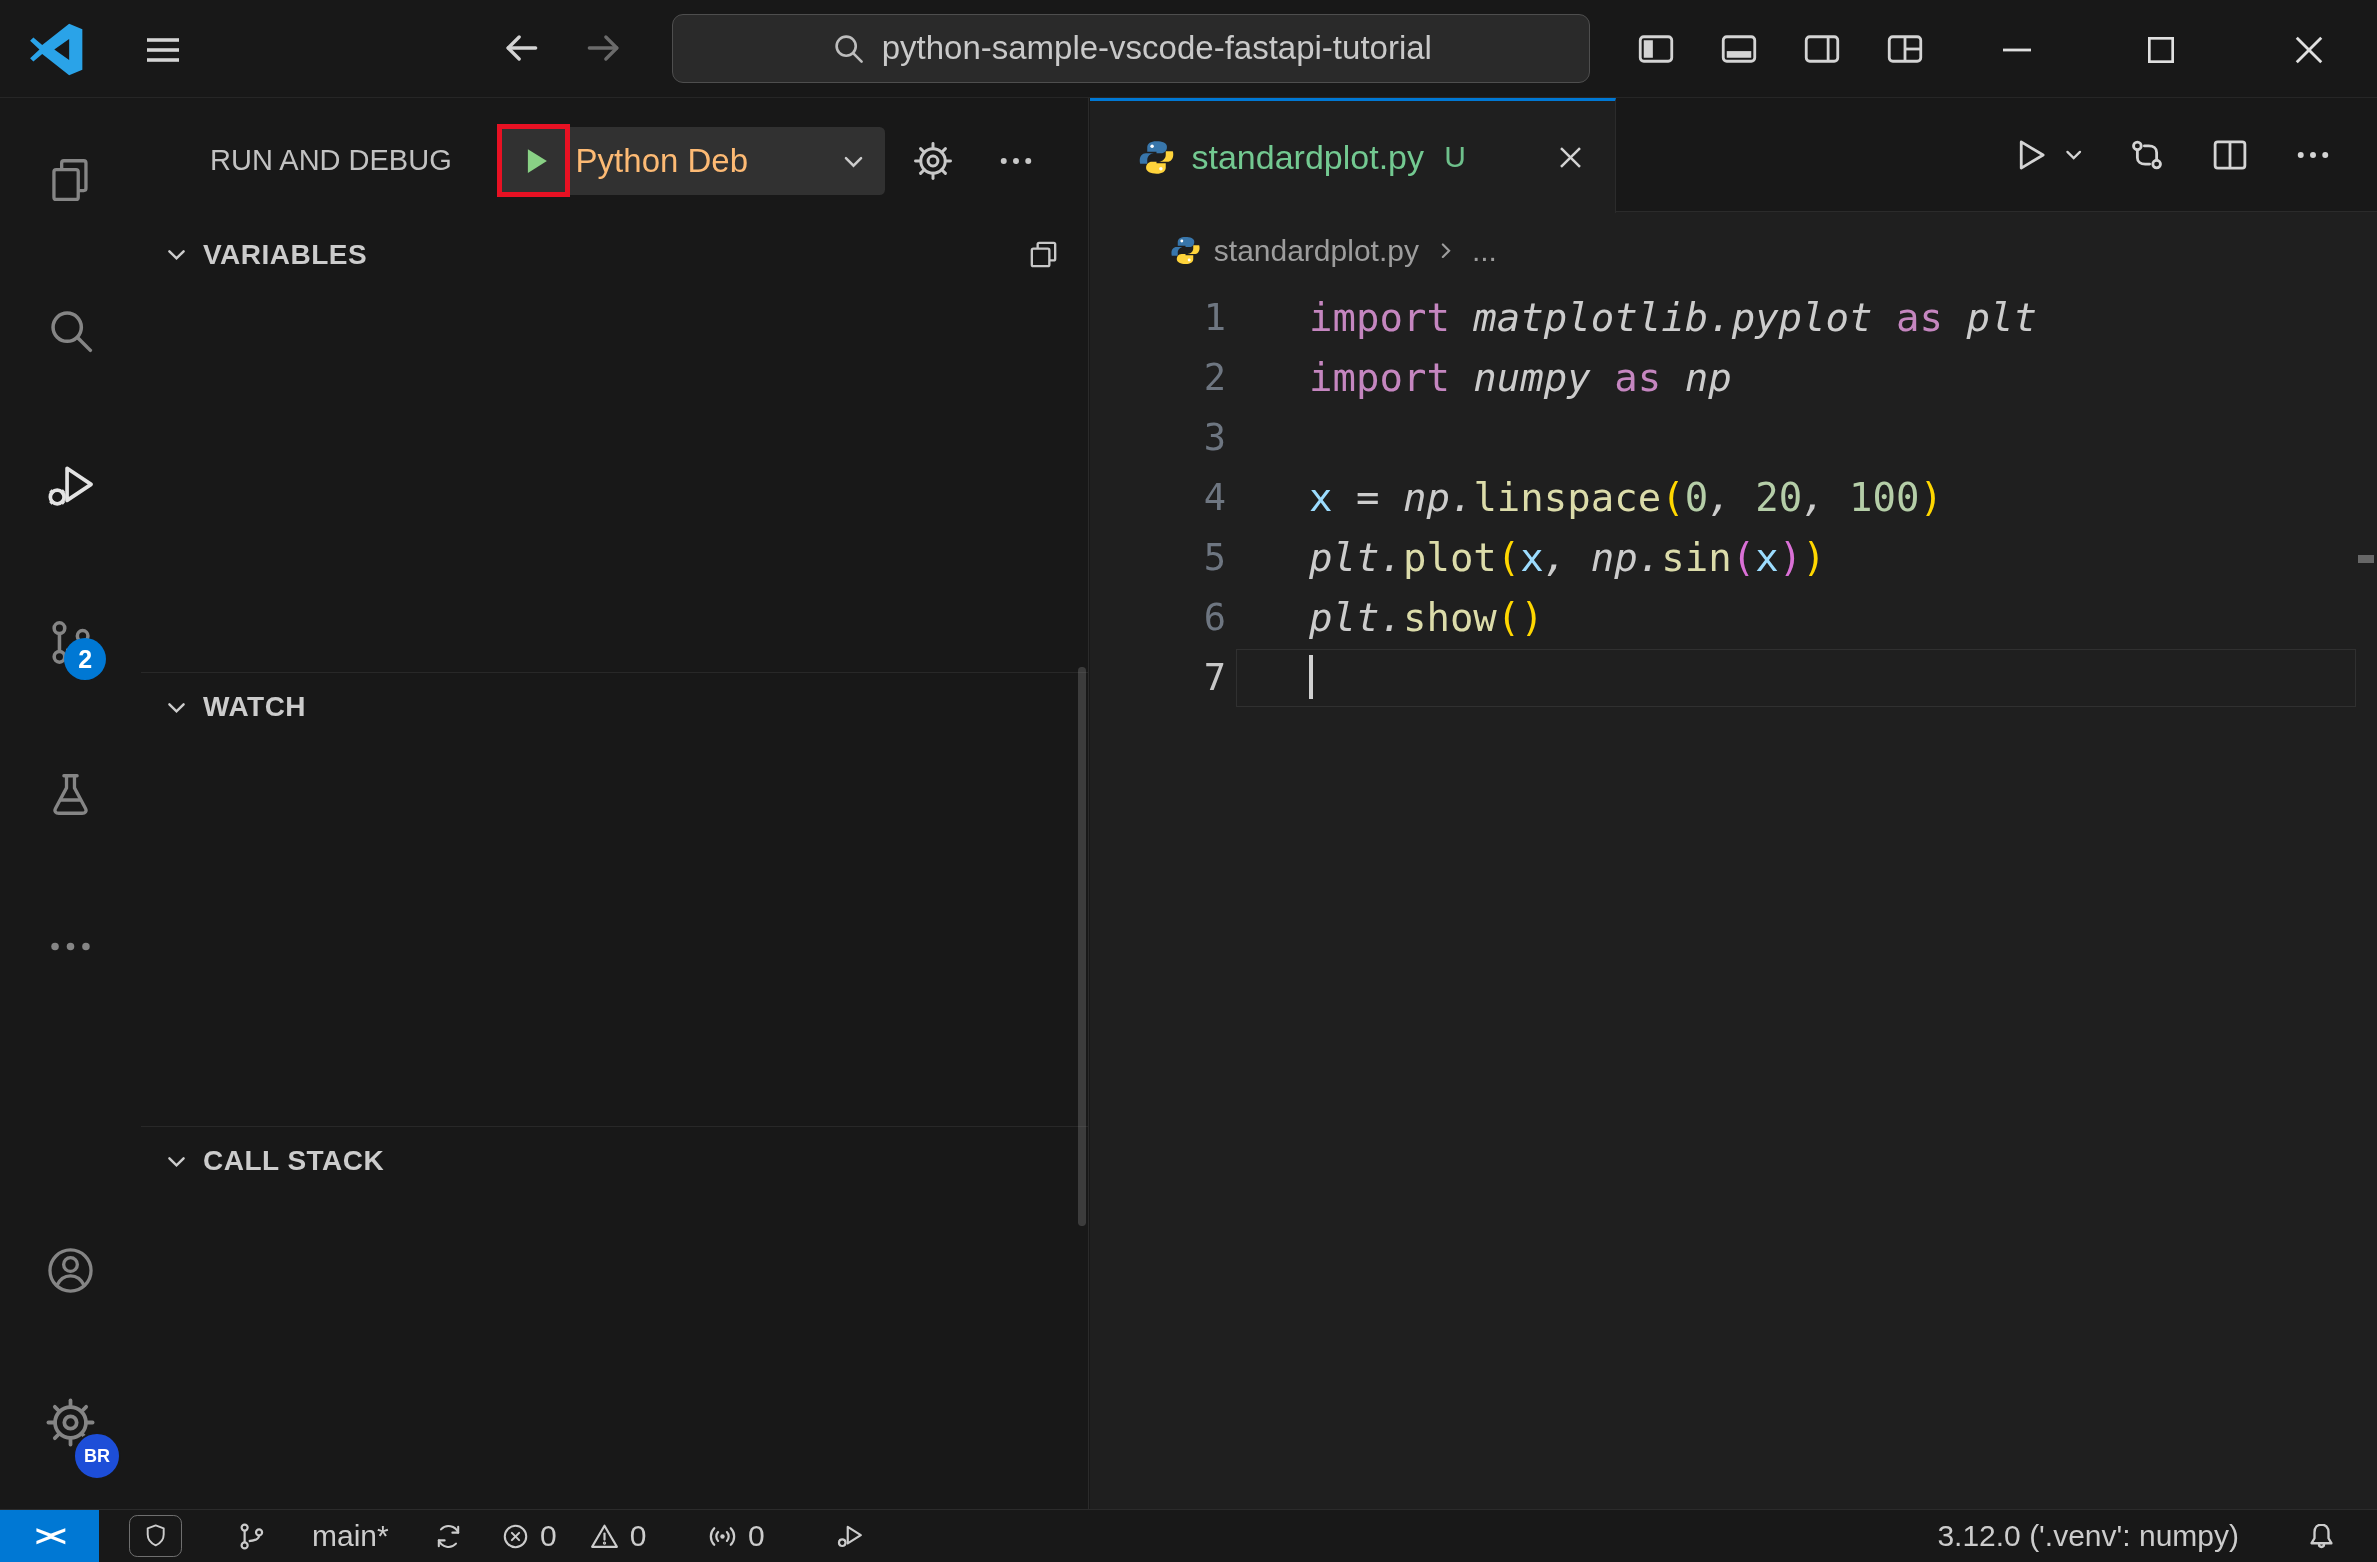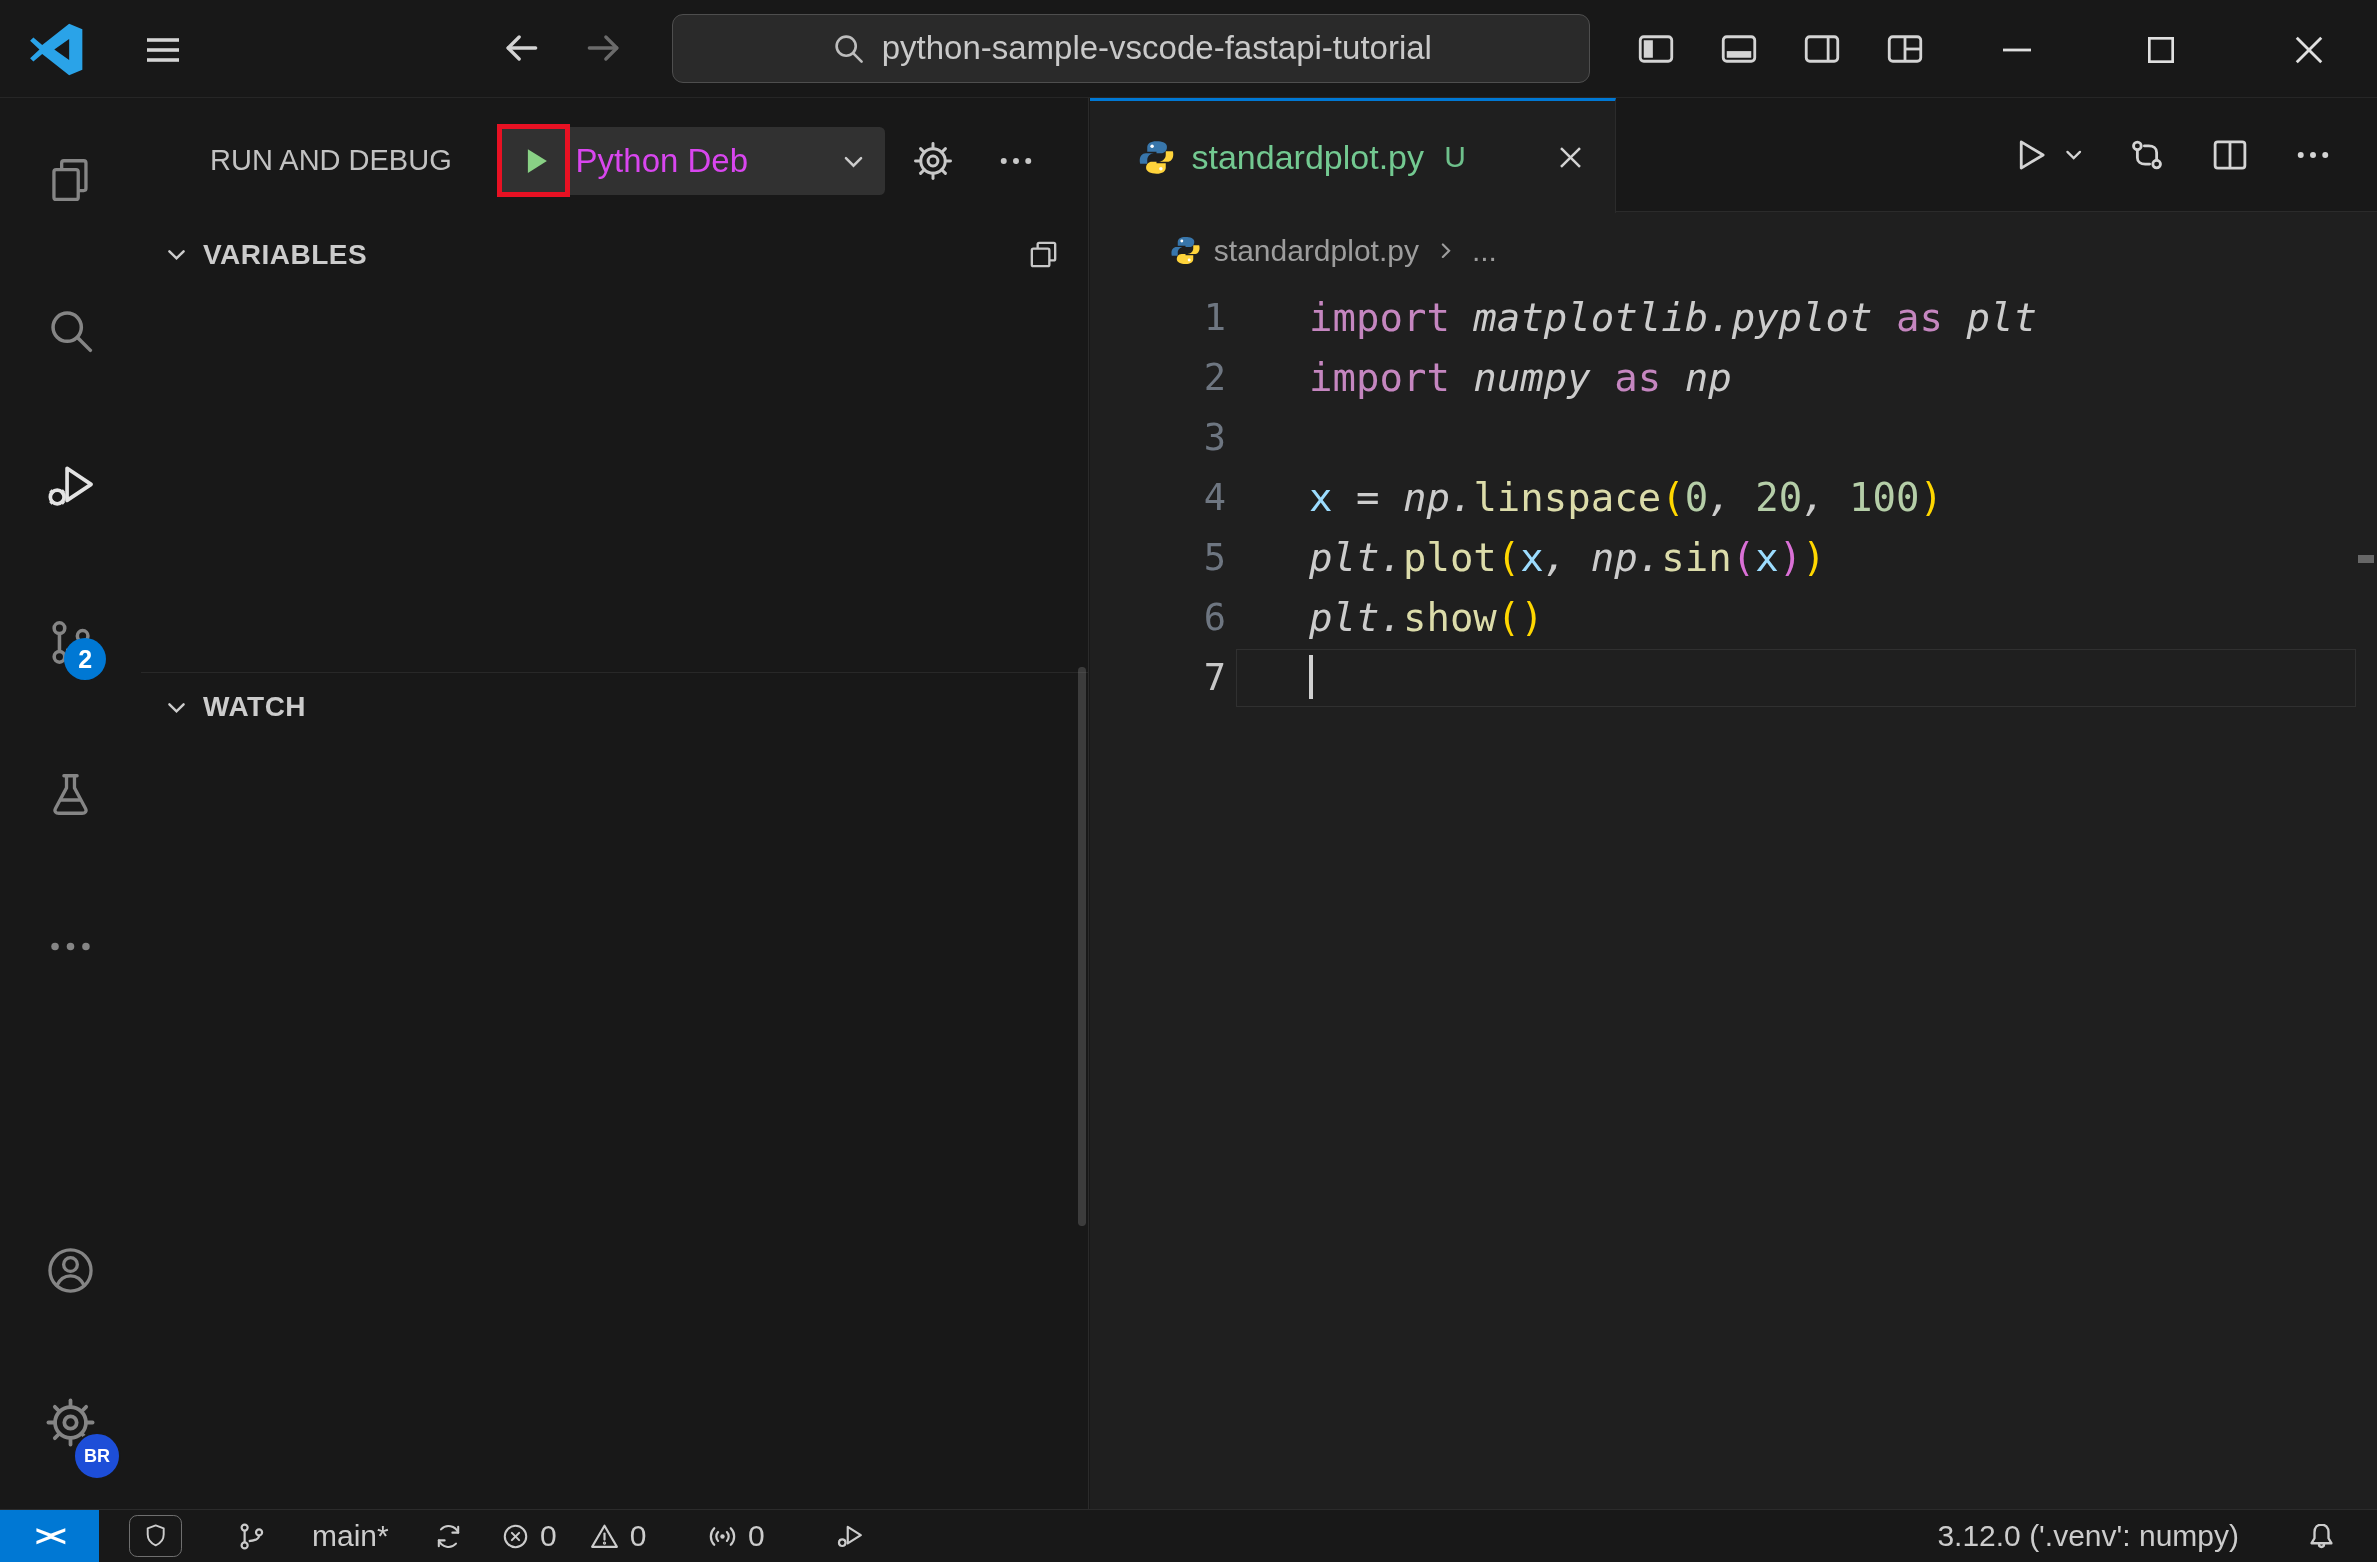--- a/index.html
+++ b/index.html
@@ -25,21 +25,21 @@
   .badge { position:absolute; border-radius:50%; background:#0078d4; color:#fff;
     display:flex; align-items:center; justify-content:center; font-weight:bold; }
 
   
   .sidebar { position:absolute; left:141px; top:98px; width:948px; height:1411px;
     background:#181818; border-right:0.9px solid #2b2b2b;text-align:center; }
   .sb-title { position:absolute; left:69px; top:46px; font-size:29px; color:#c2c2c2; }
   .debug-pill { position:absolute; left:360px; top:29px; width:384px; height:68px;
     background:#313131; border-radius:5.5px; display:flex; align-items:center;
     padding:0 14.6px; }
-  .debug-pill .lbl { margin-left:22px; font-size:33px; color:#d946ef; }
+  .debug-pill .lbl { margin-left:22px; font-size:33px; color:#fdba74; }
   .annotation-box { position:absolute; left:356px; top:25.6px; width:73px; height:73px;
     border:5.5px solid #e81123; z-index:6; pointer-events:none; }
   .sb-toolicon { position:absolute; top:40px; width:46px; height:46px;
     display:flex; align-items:center; justify-content:center; }
   .section-header { position:absolute; left:0; width:947px; height:69px;
     display:flex; align-items:center; gap:11px; padding-left:20px;
     font-size:28px; font-weight:bold; color:#cccccc; letter-spacing:0.5px; }
   .section-header.bordered { border-top:0.9px solid rgba(255,255,255,0.07); }
   .sb-scroll { position:absolute; right:1.8px; top:569px; width:8.2px; height:559px;
     background:rgba(130,130,130,0.35); border-radius:3.7px; }
@@ -304,20 +304,28 @@
 
     <div class="section-header bordered" style="top:574px;">
       <span>
         <svg viewBox="0 0 24 24" width="31" height="31" stroke="#cccccc" stroke-width="1.9" fill="none" stroke-linecap="round">
             <path d="M6.5 9.5 L12 15 L17.5 9.5"></path>
           </svg>
       </span>
       <span>WATCH</span>
     </div>
 
+    <div class="section-header bordered" style="top:1028px;">
+      <span>
+        <svg viewBox="0 0 24 24" width="31" height="31" stroke="#cccccc" stroke-width="1.9" fill="none" stroke-linecap="round">
+            <path d="M6.5 9.5 L12 15 L17.5 9.5"></path>
+          </svg>
+      </span>
+      <span>CALL STACK</span>
+    </div>
 
     <div class="sb-scroll"></div>
   </aside>
 
   <main class="editor">
     <div class="tabbar">
       <div class="tab">
         <span>
           <svg viewBox="0 0 32 32" width="37" height="37">
             <path fill="#3876ab" d="M15.9 2C11 2 8 3.9 8 7.2V11h8v1.4H6.8C3.6 12.4 1.5 14.9 1.5 18.7c0 1 .1 1.9.4 2.8H8v-3.2C8 15 10.6 12.4 13.8 12.4H20c2.8 0 5-2.2 5-5V6.5C25 3.5 21 2 15.9 2z"></path>

